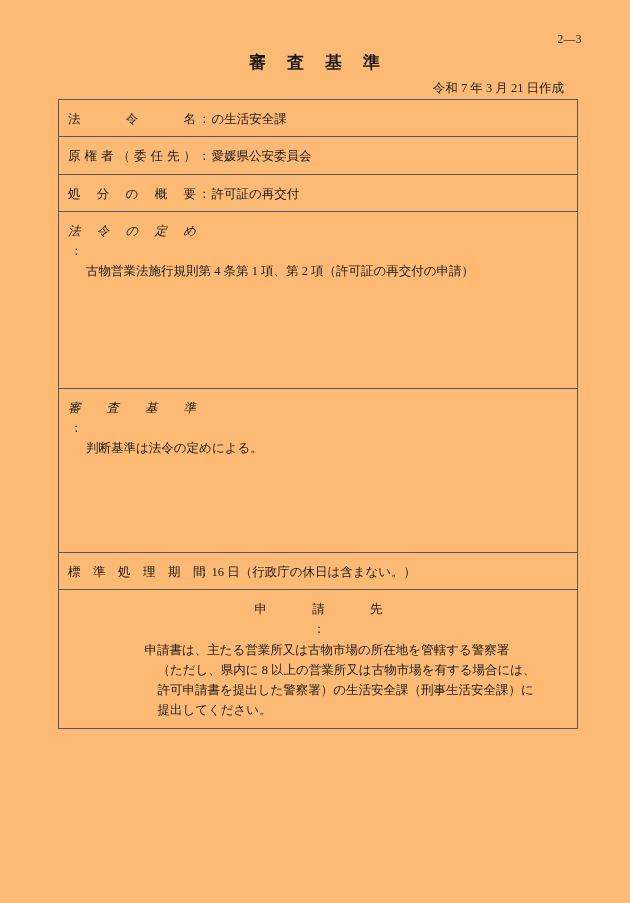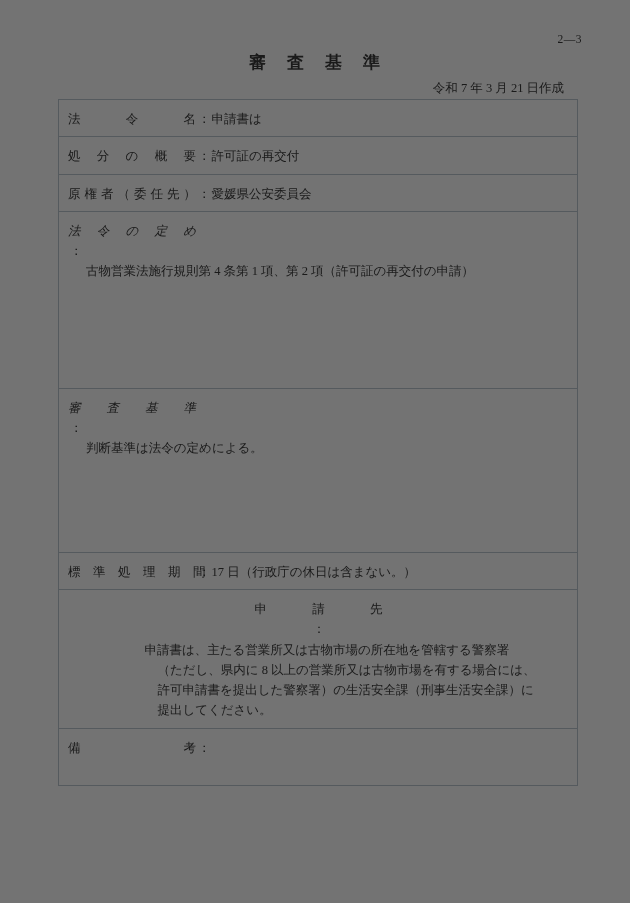--- a/index.html
+++ b/index.html
@@ -9,21 +9,21 @@
     background: #ffffff;
   }
   body {
     font-family: "Liberation Serif", "DejaVu Serif", serif;
     color: #1a1a1a;
   }
   #page {
     position: relative;
     width: 630px;
     height: 903px;
-    background: #737373;
+    background: #fdba74;
     overflow: hidden;
     box-sizing: border-box;
   }
 
   
   #page-number {
     position: absolute;
     top: 33px;
     right: 48px;
     font-size: 11.5px;
@@ -136,46 +136,46 @@
 
   <table id="criteria-table">
     <tbody>
 
       <tr>
         <td>
           <div class="cell-inner">
             <div class="row-line">
               <span class="lbl">法　　令　　名</span>
               <span class="colon">：</span>
-              <span class="val">申請書は</span>
-            </div>
-          </div>
-        </td>
-      </tr>
-
+              <span class="val">の生活安全課</span>
+            </div>
+          </div>
+        </td>
+      </tr>
+
+
+      <tr>
+        <td>
+          <div class="cell-inner">
+            <div class="row-line">
+              <span class="lbl">原権者（委任先）</span>
+              <span class="colon">：</span>
+              <span class="val">愛媛県公安委員会</span>
+            </div>
+          </div>
+        </td>
+      </tr>
 
       <tr>
         <td>
           <div class="cell-inner">
             <div class="row-line">
               <span class="lbl">処　分　の　概　要</span>
               <span class="colon">：</span>
               <span class="val">許可証の再交付</span>
-            </div>
-          </div>
-        </td>
-      </tr>
-
-      <tr>
-        <td>
-          <div class="cell-inner">
-            <div class="row-line">
-              <span class="lbl">原権者（委任先）</span>
-              <span class="colon">：</span>
-              <span class="val">愛媛県公安委員会</span>
             </div>
           </div>
         </td>
       </tr>
 
       <tr>
         <td class="h-tall-1">
           <div class="cell-inner">
             <div>
               <span class="lbl-block">法　令　の　定　め</span><span class="colon">：</span>
@@ -195,21 +195,21 @@
           </div>
         </td>
       </tr>
 
       <tr>
         <td>
           <div class="cell-inner">
             <div class="row-line">
               <span class="lbl">標　準　処　理　期　間</span>
               <span class="colon">：</span>
-              <span class="val">17 日（行政庁の休日は含まない。）</span>
+              <span class="val">16 日（行政庁の休日は含まない。）</span>
             </div>
           </div>
         </td>
       </tr>
 
       <tr>
         <td class="h-apply">
           <div class="cell-inner">
             <div class="row-wrap">
               <span class="lbl">申　　請　　先</span>
@@ -219,28 +219,17 @@
                 <span class="val-line cont">（ただし、県内に 8 以上の営業所又は古物市場を有する場合には、</span>
                 <span class="val-line cont">許可申請書を提出した警察署）の生活安全課（刑事生活安全課）に</span>
                 <span class="val-line cont">提出してください。</span>
               </span>
             </div>
           </div>
         </td>
       </tr>
 
 
-      <tr>
-        <td class="h-note">
-          <div class="cell-inner">
-            <div class="row-line">
-              <span class="lbl">備　　　　考</span>
-              <span class="colon">：</span>
-              <span class="val"></span>
-            </div>
-          </div>
-        </td>
-      </tr>
 
     </tbody>
   </table>
 
 </div>
 
 </body></html>

